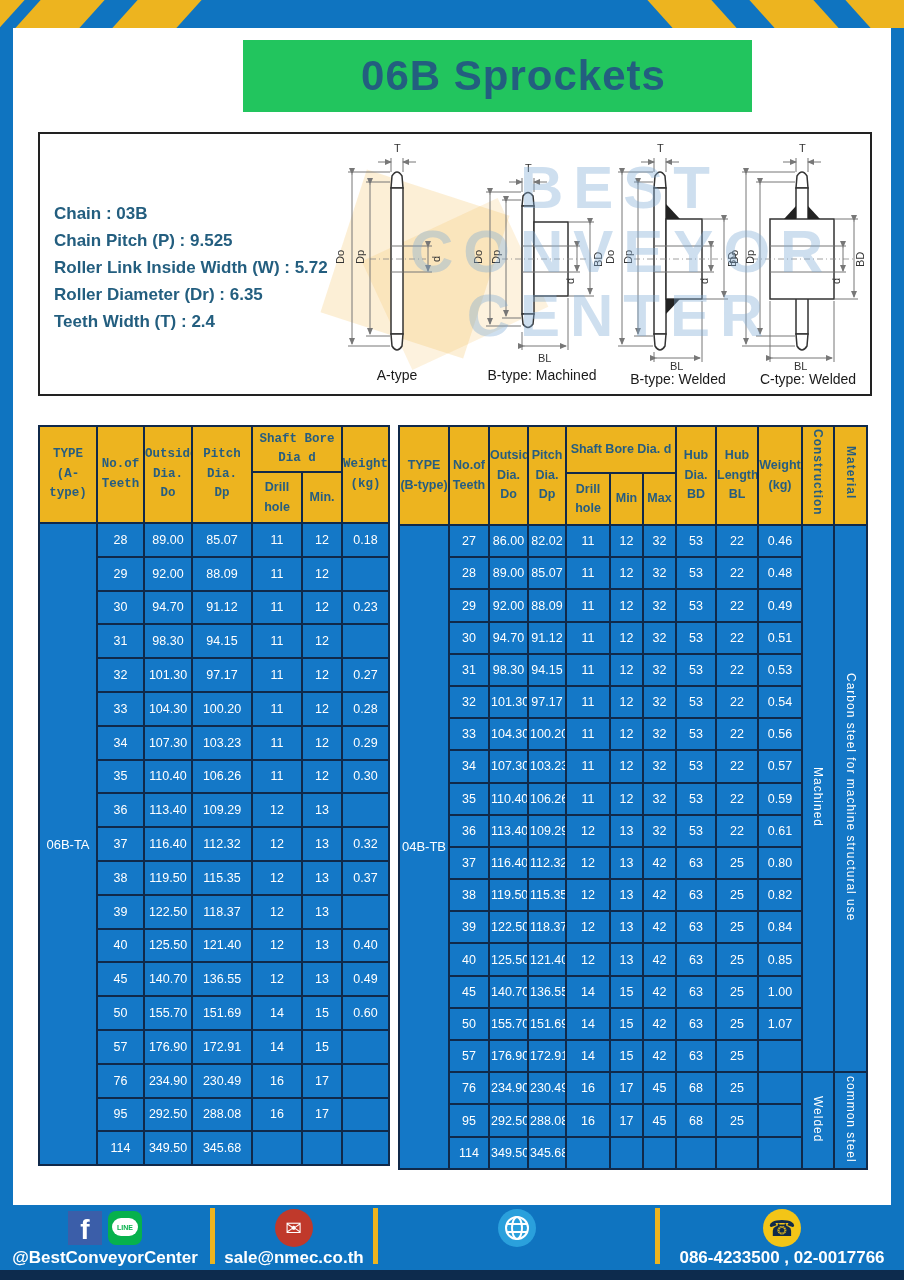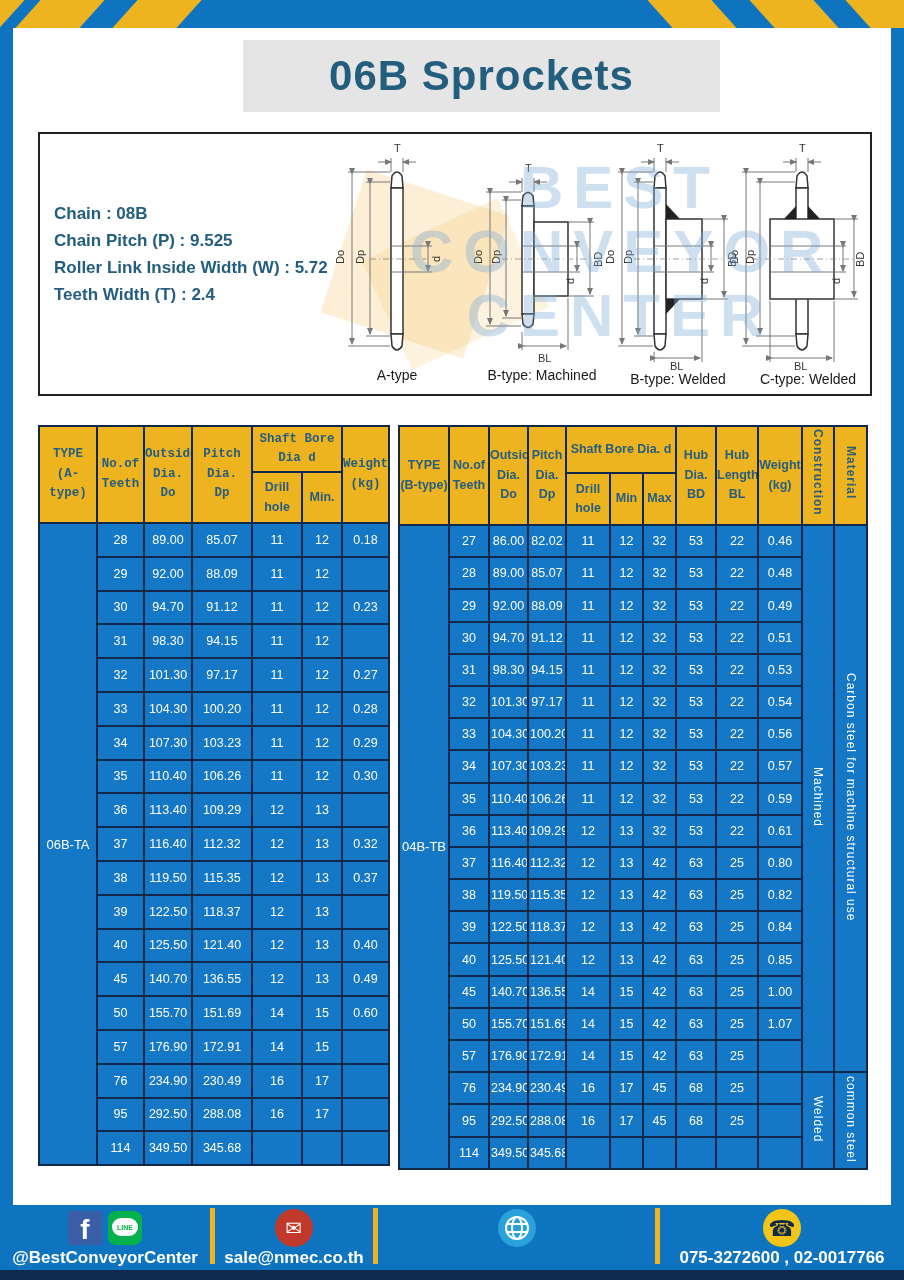--- a/index.html
+++ b/index.html
@@ -9,22 +9,22 @@
     font-family:"Liberation Sans",sans-serif;
   }
   
   .top-band{position:absolute;top:0;left:0;right:0;height:28px;background:#0f74c0;overflow:hidden;}
   .stripe{position:absolute;top:-6px;height:40px;width:64px;background:#edb41f;}
   .stripe.l{transform:skewX(-42deg);}
   .stripe.r{transform:skewX(42deg);}
   
   .page{position:absolute;left:13px;right:13px;top:28px;bottom:75px;background:#ffffff;}
   
-  .title-box{position:absolute;left:230px;top:12px;width:477px;height:72px;background:#e5e5e5;
-    display:flex;align-items:center;justify-content:center;}
+  .title-box{position:absolute;left:230px;top:12px;width:477px;height:72px;background:#22c55e;
+    display:flex;align-items:center;justify-content:center;padding-left:32px;}
   .title-box h1{margin:0;font-size:42px;font-weight:bold;color:#235e7f;letter-spacing:1px;}
   
   .diagram-panel{position:absolute;left:25px;top:104px;width:830px;height:260px;
     border:2px solid #222;background:#fff;}
   .specs{position:absolute;left:14px;top:66px;z-index:3;}
   .specs div{font-size:17px;font-weight:bold;color:#235e7f;line-height:27px;white-space:pre;}
   .watermark{position:absolute;left:370px;top:22px;width:420px;text-align:center;z-index:4;
     pointer-events:none;}
   .watermark div{font-size:60px;font-weight:bold;letter-spacing:10px;line-height:64px;
     color:rgba(125,172,212,0.38);}
@@ -260,23 +260,24 @@
 
         <line class="dline" x1="730" y1="167" x2="730" y2="228"></line>
         <line class="dline" x1="794" y1="167" x2="794" y2="228"></line>
         <line class="dline" x1="732" y1="224" x2="792" y2="224" marker-start="url(#ah)" marker-end="url(#ah)"></line>
         <text class="dimtxt" x="754" y="236">BL</text>
         <text class="captxt" x="768" y="250">C-type: Welded</text>
       </g>
     </svg>
 
     <div class="specs">
-      <div>Chain : 08B</div>
+      <div>Chain : 03B</div>
       <div>Chain Pitch (P) : 9.525</div>
       <div>Roller Link Inside Width (W) : 5.72</div>
+      <div>Roller Diameter (Dr) : 6.35</div>
       <div>Teeth Width (T) : 2.4</div>
     </div>
 
     <div class="watermark">
       <div>BEST</div>
       <div>CONVEYOR</div>
       <div>CENTER</div>
     </div>
   </div>
 
@@ -776,16 +777,16 @@
           <line x1="4" y1="19" x2="26" y2="19" stroke="#fff" stroke-width="2"></line>
         </svg>
       </div>
     </div>
   </div>
   <div class="fsep"></div>
   <div class="fsec" style="flex:1">
     <div class="icons">
         <div class="circle-icon phone-icon">☎</div>
       </div>
-    <div class="ftext">075-3272600 , 02-0017766</div>
+    <div class="ftext">086-4233500 , 02-0017766</div>
   </div>
 </div>
 <div class="bottom-strip"></div>
 
 </body></html>

